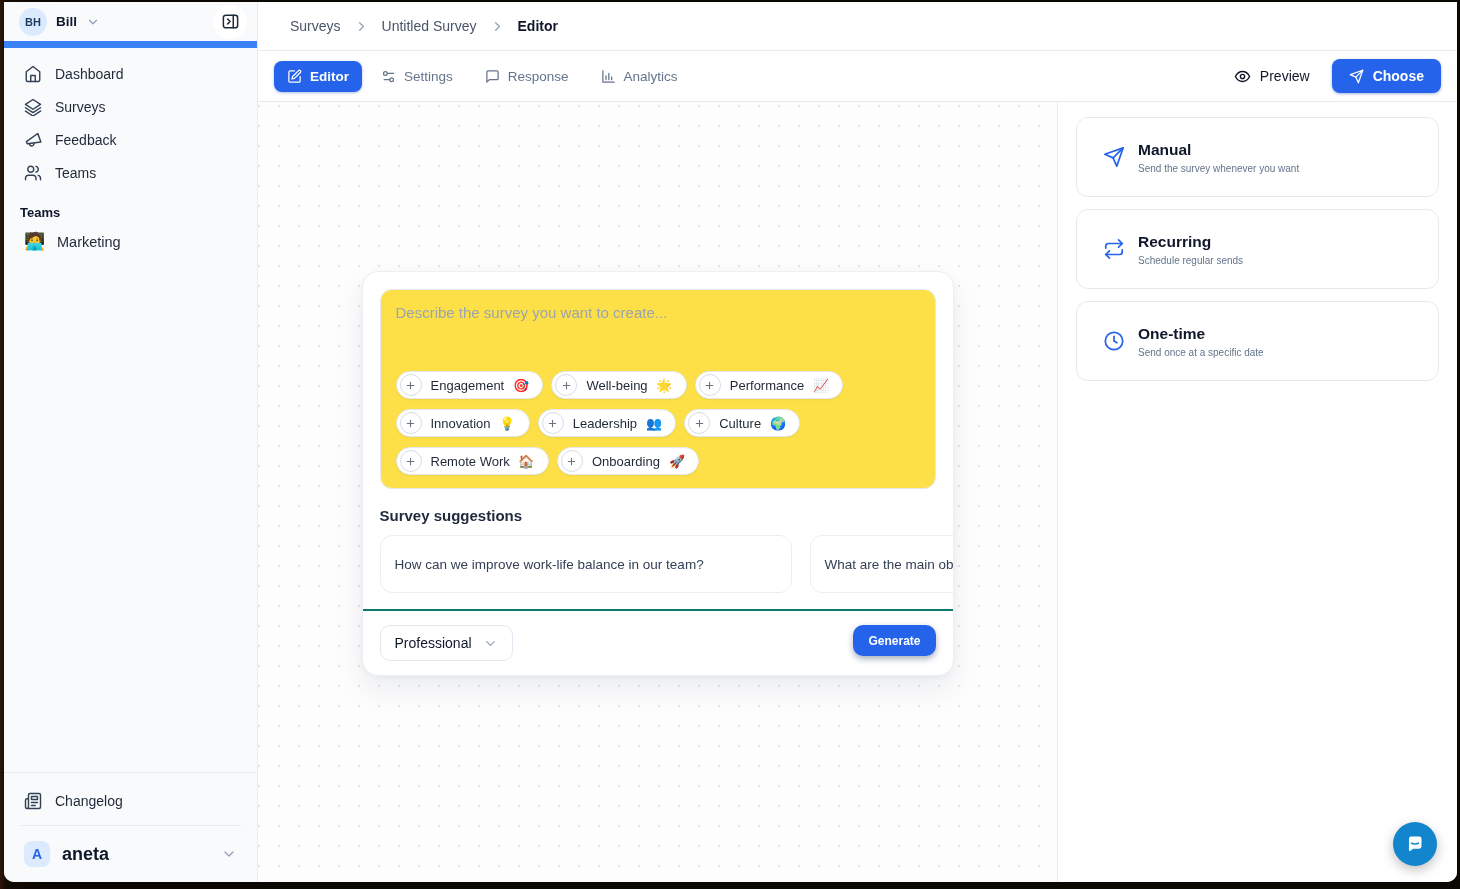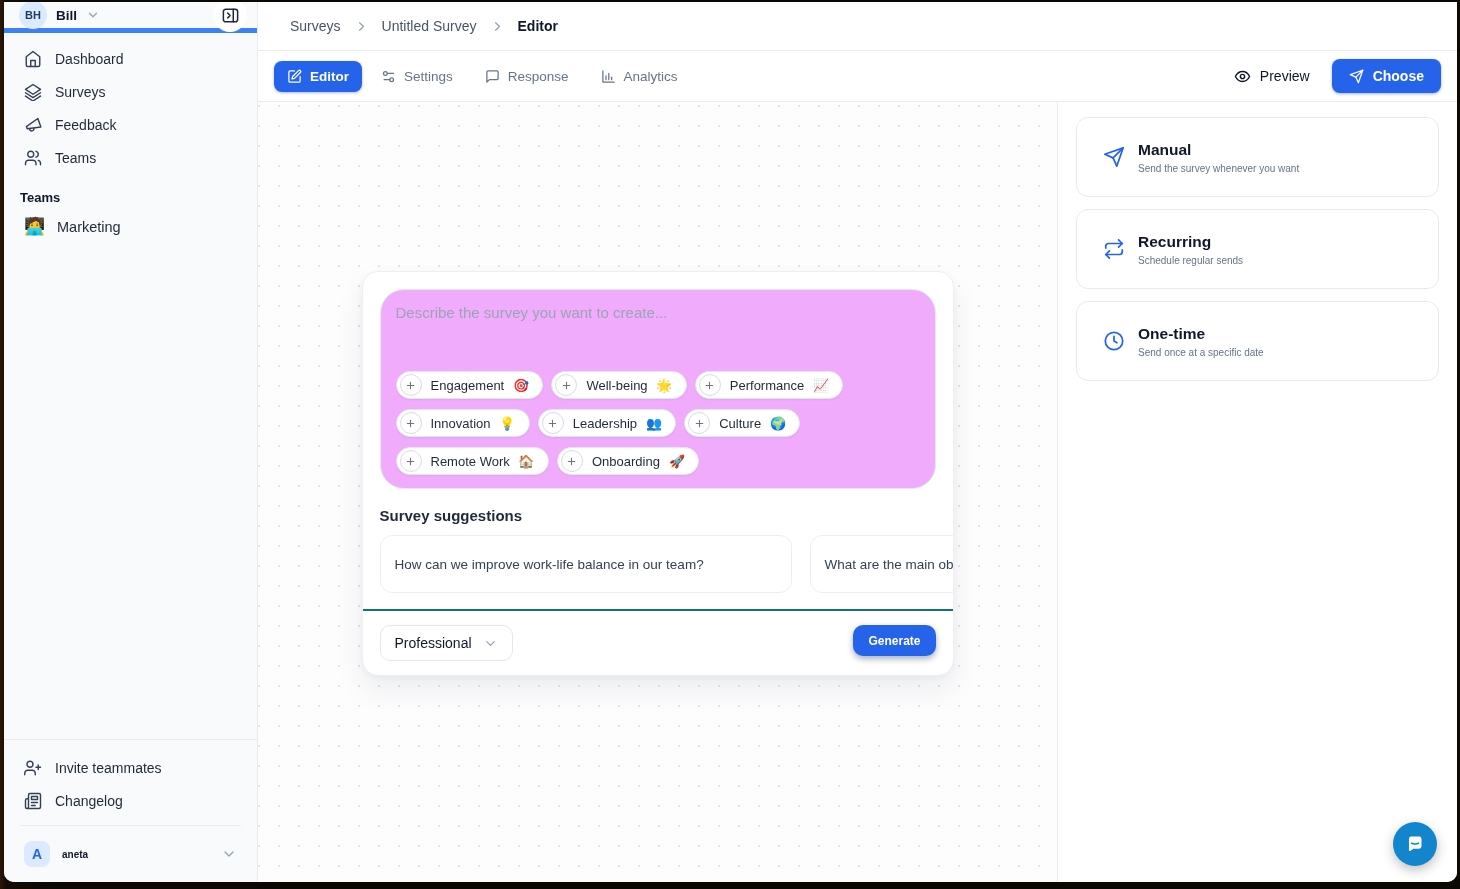--- a/index.html
+++ b/index.html
@@ -6,37 +6,37 @@
   html,body { width:1460px; height:889px; overflow:hidden; }
   body { font-family:"Liberation Sans", sans-serif; background:#0b0703; }
   .frame { position:absolute; inset:0; background:linear-gradient(to right,#2e1608 0,#140b04 6px,#0b0703 60px); }
   .app {
     position:absolute; left:4px; top:2px; right:3px; bottom:7px;
     background:#fff; border-radius:0 0 10px 10px; overflow:hidden;
     display:flex; color:#0f172a;
   }
   
   .sidebar { width:254px; flex-shrink:0; background:#f8fafc; border-right:1px solid #e8ecf1; display:flex; flex-direction:column; }
-  .sidebar-header { height:31px; flex-shrink:0; display:flex; align-items:center; justify-content:space-between; padding:0 10px 0 15px; border-bottom:5px solid #3b82f6;gap:20px; }
+  .sidebar-header { height:46px; flex-shrink:0; display:flex; align-items:center; justify-content:space-between; padding:0 10px 0 15px; border-bottom:7px solid #3b82f6;gap:20px; }
   .ws { display:flex; align-items:center; gap:9px; cursor:pointer; }
   .avatar-circle { width:28px; height:28px; border-radius:50%; background:#dbeafe; color:#1e3a5f; font-size:11px; font-weight:700; display:flex; align-items:center; justify-content:center; }
   .ws-name { font-size:13.5px; font-weight:700; color:#0f172a; }
   .chev { color:#94a3b8; display:flex; }
   .collapse-btn { width:34px; height:34px; border-radius:50%; background:#fff; border:none; display:flex; align-items:center; justify-content:center; color:#1e293b; cursor:pointer; }
   .side-nav { padding:10px 10px 0; }
   .side-item { display:flex; align-items:center; gap:13px; padding:7px 10px; border-radius:8px; font-size:14px; color:#1f2937; cursor:pointer; margin-bottom:1px; }
   .side-item .ic { display:flex; color:#334155; }
   .section-label { font-size:13px; font-weight:700; color:#0f172a; margin:16px 6px 6px; }
   .team-item { display:flex; align-items:center; gap:13px; padding:5px 10px; border-radius:8px; font-size:14.5px; color:#1f2937; cursor:pointer; }
   .team-emoji { font-size:17px; width:20px; text-align:center; }
   .sidebar-footer { margin-top:auto; border-top:1px solid #e8ecf1; padding:12px 10px 8px; }
   .footer-divider { border-top:1px solid #e8ecf1; margin:8px 6px; }
   .account-row { display:flex; align-items:center; gap:12px; padding:7px 10px; border-radius:8px; cursor:pointer; }
   .avatar-square { width:26px; height:26px; border-radius:8px; background:#dbeafe; color:#2563eb; font-size:14px; font-weight:700; display:flex; align-items:center; justify-content:center; }
-  .account-name { font-size:10px; font-weight:700; color:#0f172a; }
+  .account-name { font-size:18px; font-weight:700; color:#0f172a; }
   .account-row .chev { margin-left:auto; }
   
   .main { flex:1; display:flex; flex-direction:column; min-width:0; }
   .breadcrumb-bar { height:49px; flex-shrink:0; background:#fff; border-bottom:1px solid #e8ecf1; display:flex; align-items:center; gap:13px; padding:0 32px; }
   .crumb { font-size:14px; color:#475569; cursor:pointer; }
   .crumb.current { color:#0f172a; font-weight:600; cursor:default; }
   .toolbar { height:51px; flex-shrink:0; background:#fff; border-bottom:1px solid #e8ecf1; display:flex; align-items:center; gap:6px; padding:0 16px; }
   .tab { display:flex; align-items:center; gap:8px; font-size:13.5px; color:#64748b; padding:8px 13px; border-radius:8px; cursor:pointer; background:transparent; border:none; font-family:inherit; }
   .tab.active { background:var(--accent,#2563eb); color:#fff; font-weight:600; box-shadow:0 1px 3px rgba(30,64,175,.35); }
   .toolbar-right { margin-left:auto; display:flex; align-items:center; gap:12px; }
@@ -44,21 +44,21 @@
   .publish-btn { display:flex; align-items:center; gap:9px; font-size:14px; font-weight:600; color:#fff; background:var(--accent,#2563eb); border:none; cursor:pointer; font-family:inherit; padding:9px 17px; border-radius:8px; box-shadow:0 1px 3px rgba(30,64,175,.4); }
   
   .content-row { flex:1; display:flex; min-height:0; }
   .canvas {
     flex:1; min-width:0; position:relative; overflow:hidden;
     background-color:#fdfdfe;
     background-image:radial-gradient(#e2e4e9 1.1px, transparent 1.25px);
     background-size:20px 20px; background-position:11px 14px;
   }
   .composer-card { width:592px; margin:169px auto 0; background:#fff; border:1px solid #eceff3; border-radius:16px; box-shadow:0 14px 30px rgba(15,23,42,.07), 0 2px 6px rgba(15,23,42,.04); overflow:hidden; }
-  .prompt-box { margin:17px 17px 8px; border:1px solid #e5e9ef; border-radius:24px; padding:14px 15px 13px; height:200px; display:flex; flex-direction:column; background:#f0abfc; }
+  .prompt-box { margin:17px 17px 8px; border:1px solid #e5e9ef; border-radius:12px; padding:14px 15px 13px; height:200px; display:flex; flex-direction:column; background:#fde047; }
   .prompt-input { border:none; outline:none; resize:none; width:100%; height:62px; font-family:inherit; font-size:15px; color:#0f172a; background:transparent; }
   .prompt-input::placeholder { color:#9aa4b2; }
   .chips { display:flex; flex-wrap:wrap; gap:10px 8px; margin-top:auto; }
   .chip { display:inline-flex; align-items:center; gap:9px; height:28px; padding:0 13px 0 3px; border:1px solid #e3e8ee; border-radius:999px; background:#fff; font-size:13px; color:#1f2937; box-shadow:0 1px 2px rgba(15,23,42,.06); cursor:pointer; font-family:inherit; }
   .chip-plus { width:22px; height:22px; border-radius:50%; border:1px solid #d7dde5; color:#6b7280; display:flex; align-items:center; justify-content:center; background:#fff; flex-shrink:0; }
   .chip-emoji { font-size:13px; }
   .suggestions { padding:6px 0 16px 17px; }
   .suggestions-title { font-size:15px; font-weight:600; color:#1e293b; margin:4px 0 11px; }
   .suggestion-row { display:flex; gap:18px; overflow:hidden; }
   .suggestion-card { flex:0 0 412px; height:58px; border:1px solid #eaeef3; border-radius:12px; background:#fff; padding:11px 14px; font-size:13.5px; color:#334155; cursor:pointer; text-align:left; font-family:inherit; }
@@ -152,31 +152,20 @@
       <div class="team-item">
         <span class="team-emoji">🧑‍💻</span>
         <span>Marketing</span>
       </div>
     </nav>
 
     <div class="sidebar-footer">
       <div class="side-item">
         <span class="ic">
           <svg width="18" height="18" viewBox="0 0 24 24" fill="none" stroke="currentColor" stroke-width="1.9" stroke-linecap="round" stroke-linejoin="round">
-                <path d="M15 21v-2a4 4 0 0 0-4-4H5a4 4 0 0 0-4 4v2"></path>
-                <circle cx="8" cy="7" r="4"></circle>
-                <line x1="19" y1="8" x2="19" y2="14"></line>
-                <line x1="22" y1="11" x2="16" y2="11"></line>
-              </svg>
-        </span>
-        <span>Invite teammates</span>
-      </div>
-      <div class="side-item">
-        <span class="ic">
-          <svg width="18" height="18" viewBox="0 0 24 24" fill="none" stroke="currentColor" stroke-width="1.9" stroke-linecap="round" stroke-linejoin="round">
                 <path d="M4 22h16a2 2 0 0 0 2-2V4a2 2 0 0 0-2-2H8a2 2 0 0 0-2 2v16a2 2 0 0 1-4 0v-9a2 2 0 0 1 2-2h2"></path>
                 <path d="M18 14h-8"></path>
                 <path d="M15 18h-5"></path>
                 <path d="M10 6h8v4h-8z"></path>
               </svg>
         </span>
         <span>Changelog</span>
       </div>
       <div class="footer-divider"></div>
       <div class="account-row">

